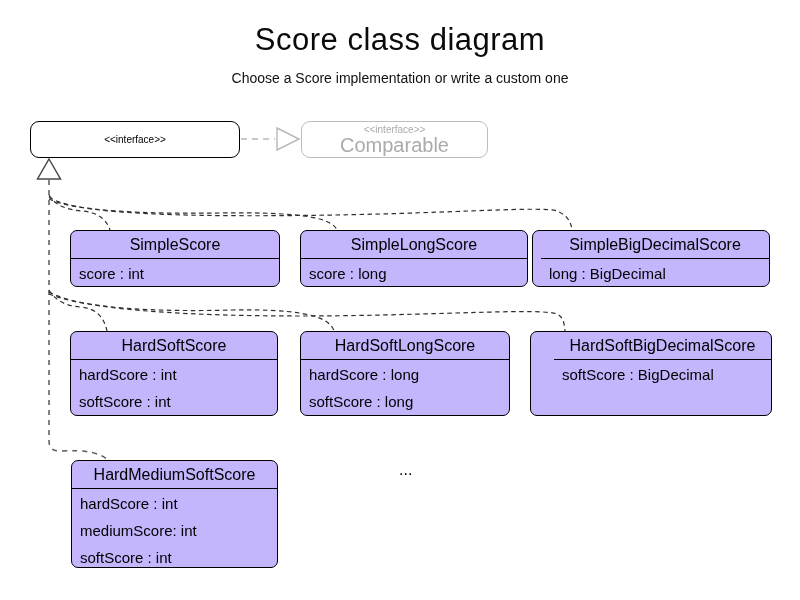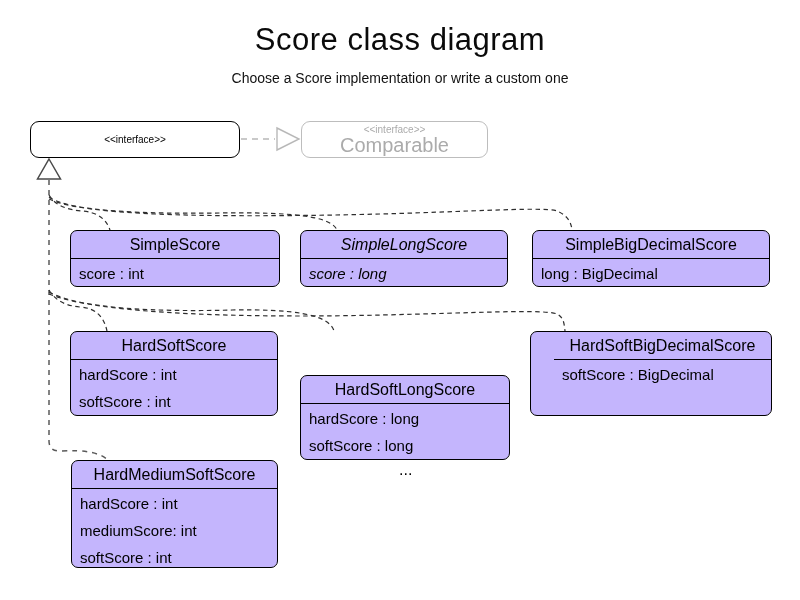--- a/index.html
+++ b/index.html
@@ -70,43 +70,43 @@
     <div class="iname">Comparable</div>
   </div>
 
   <div class="cls" style="left:70px;top:230px;width:210px;height:57px;">
     <div class="cls-title">SimpleScore</div>
     <div class="cls-attrs">
       <div>score : int</div>
     </div>
   </div>
 
-  <div class="cls" style="left:300px;top:230px;width:208px;height:57px;font-style:italic;">
+  <div class="cls" style="left:300px;top:230px;width:228px;height:57px;">
     <div class="cls-title">SimpleLongScore</div>
     <div class="cls-attrs">
       <div>score : long</div>
     </div>
   </div>
 
-  <div class="cls" style="left:532px;top:230px;width:238px;height:57px;">
+  <div class="cls" style="left:532px;top:230px;width:238px;height:57px;padding-left:8px;">
     <div class="cls-title">SimpleBigDecimalScore</div>
     <div class="cls-attrs">
       <div>long : BigDecimal</div>
     </div>
   </div>
 
   <div class="cls" style="left:70px;top:331px;width:208px;height:85px;">
     <div class="cls-title">HardSoftScore</div>
     <div class="cls-attrs">
       <div>hardScore : int</div>
       <div>softScore : int</div>
     </div>
   </div>
 
-  <div class="cls" style="left:300px;top:331px;width:210px;height:85px;margin-top:44px;">
+  <div class="cls" style="left:300px;top:331px;width:210px;height:85px;">
     <div class="cls-title">HardSoftLongScore</div>
     <div class="cls-attrs">
       <div>hardScore : long</div>
       <div>softScore : long</div>
     </div>
   </div>
 
   <div class="cls" style="left:530px;top:331px;width:242px;height:85px;padding-left:23px;">
     <div class="cls-title">HardSoftBigDecimalScore</div>
     <div class="cls-attrs">

